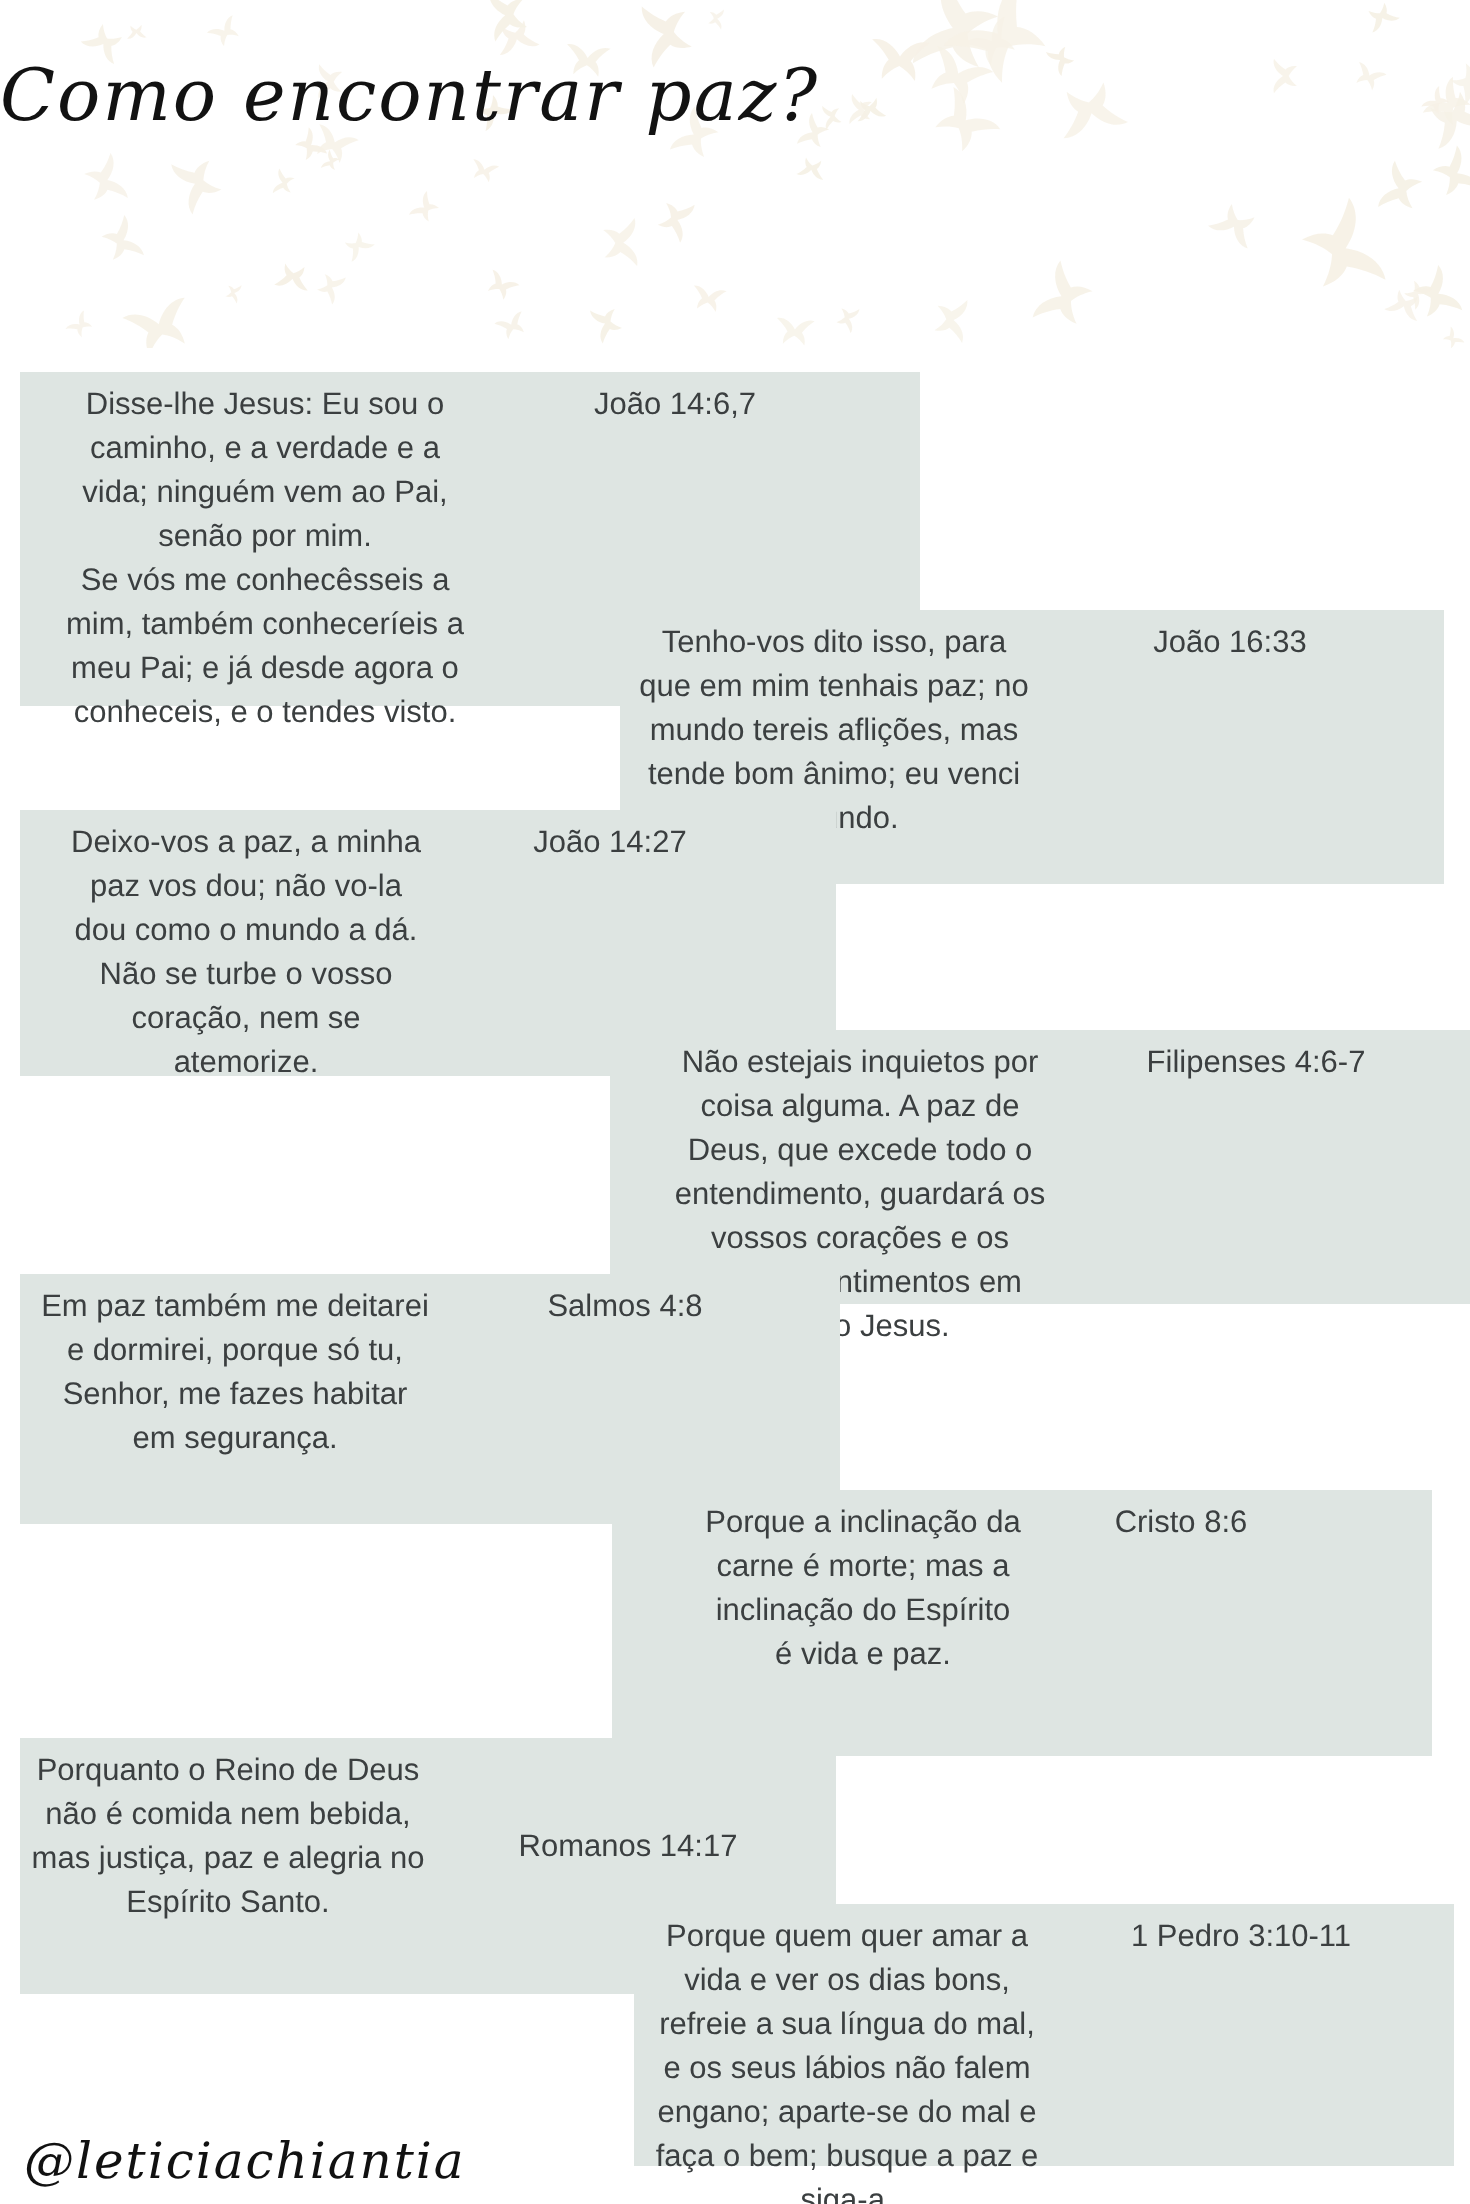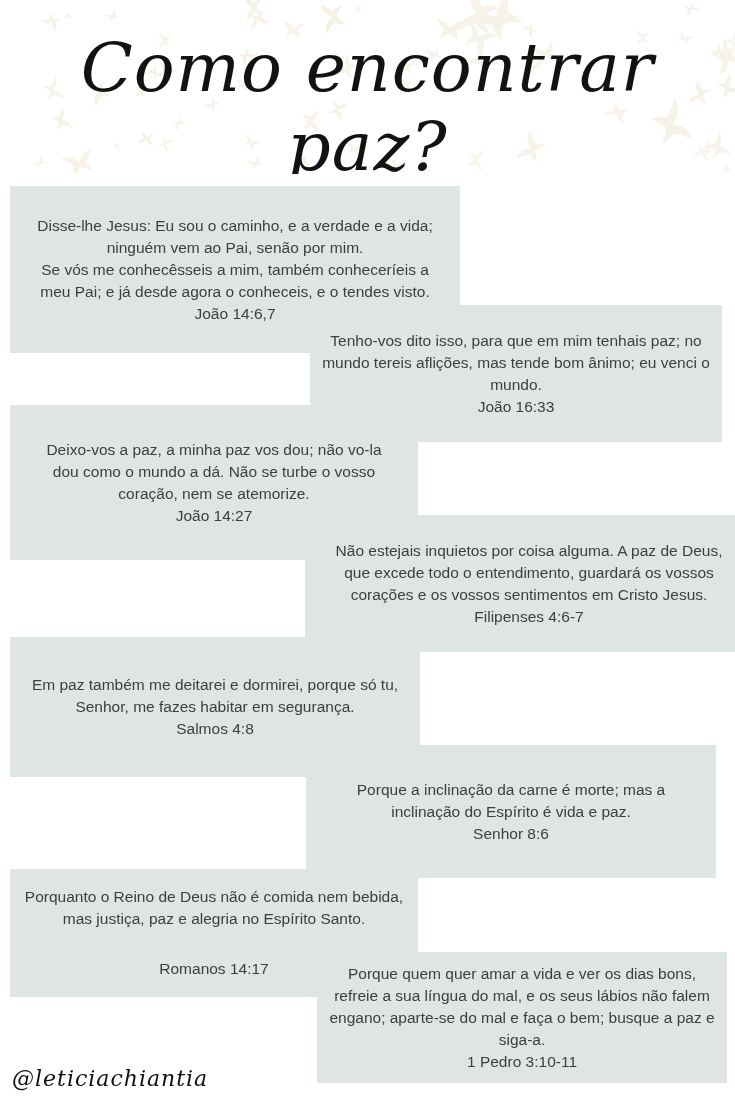--- a/index.html
+++ b/index.html
@@ -22,60 +22,60 @@
       radial-gradient(ellipse 260px 70px at 12% 82%, rgba(255,255,255,.55), rgba(255,255,255,0) 70%),
       radial-gradient(ellipse 300px 80px at 55% 95%, rgba(255,255,255,.45), rgba(255,255,255,0) 70%),
       radial-gradient(ellipse 220px 60px at 88% 70%, rgba(255,255,255,.35), rgba(255,255,255,0) 70%),
       radial-gradient(ellipse 260px 90px at 35% 45%, rgba(255,255,255,.22), rgba(255,255,255,0) 70%),
       linear-gradient(168deg, #4b7fae 0%, #higher 0%, #6493bd 30%, #7ea6c8 62%, #9cbbd4 85%, #b3cbdd 100%);
     overflow:hidden;
   }
   .hero svg { position:absolute; left:0; top:0; }
   .hero-title {
     position:absolute; left:0; top:28px; width:735px;
-    text-align:center;
+    text-align:left;
     font-family:"DejaVu Serif","Liberation Serif",serif;
     font-style:italic;
     font-weight:400;
-    font-size:68px;
+    font-size:36px;
     letter-spacing:1px;
     z-index:2;
   }
 
   
   .card {
     position:absolute;
     background:var(--card-bg,#dee5e2);
-    display:flex; flex-direction:column;
+    display:flex; 
     justify-content:center;
     text-align:center;
     color:var(--verse-color,#3b3f40);
   }
   .card p { width:100%; }
   .verse, .ref {
     font-size:15.5px;
     line-height:22px;
     white-space:pre-line;
   }
   .b1 { left:10px;  top:186px; width:450px; height:167px; padding:6px 20px; }
   .b2 { left:310px; top:305px; width:412px; height:137px; padding:6px 8px;  }
-  .b3 { left:10px;  top:405px; width:408px; height:155px; padding:6px 22px; }
+  .b3 { left:10px;  top:405px; width:408px; height:133px; padding:6px 22px; }
   .b4 { left:305px; top:515px; width:448px; height:137px; padding:6px 26px; }
-  .b5 { left:10px;  top:637px; width:410px; height:140px; padding:6px 10px;align-items:center; }
+  .b5 { left:10px;  top:637px; width:410px; height:125px; padding:6px 10px; }
   .b6 { left:306px; top:745px; width:410px; height:133px; padding:6px 46px; }
   .b7 { left:10px;  top:869px; width:408px; height:128px; padding:6px 4px;  }
   .b8 { left:317px; top:952px; width:410px; height:131px; padding:6px 8px;  }
-  .b7 .ref { margin-top:28px; }
+  .b7 .ref { margin-top:38px; }
 
   
   .footer-handle {
     position:absolute; left:12px; top:1066px;
     font-family:"DejaVu Serif","Liberation Serif",serif;
     font-style:italic;
-    font-size:22px;
+    font-size:25px;
     letter-spacing:1px;
     color:#111111;
     z-index:2;
   }
 </style>
 </head>
 <body>
 
 <div class="page">
 
@@ -173,21 +173,21 @@
     <p class="ref">Filipenses 4:6-7</p>
   </section>
 
   <section class="card b5">
     <p class="verse">Em paz também me deitarei e dormirei, porque só tu, Senhor, me fazes habitar em segurança.</p>
     <p class="ref">Salmos 4:8</p>
   </section>
 
   <section class="card b6">
     <p class="verse">Porque a inclinação da carne é morte; mas a inclinação do Espírito é vida e paz.</p>
-    <p class="ref">Senhor 8:6</p>
+    <p class="ref">Cristo 8:6</p>
   </section>
 
   <section class="card b7">
     <p class="verse">Porquanto o Reino de Deus não é comida nem bebida, mas justiça, paz e alegria no Espírito Santo.</p>
     <p class="ref">Romanos 14:17</p>
   </section>
 
   <section class="card b8">
     <p class="verse">Porque quem quer amar a vida e ver os dias bons, refreie a sua língua do mal, e os seus lábios não falem engano; aparte-se do mal e faça o bem; busque a paz e siga-a.</p>
     <p class="ref">1 Pedro 3:10-11</p>

